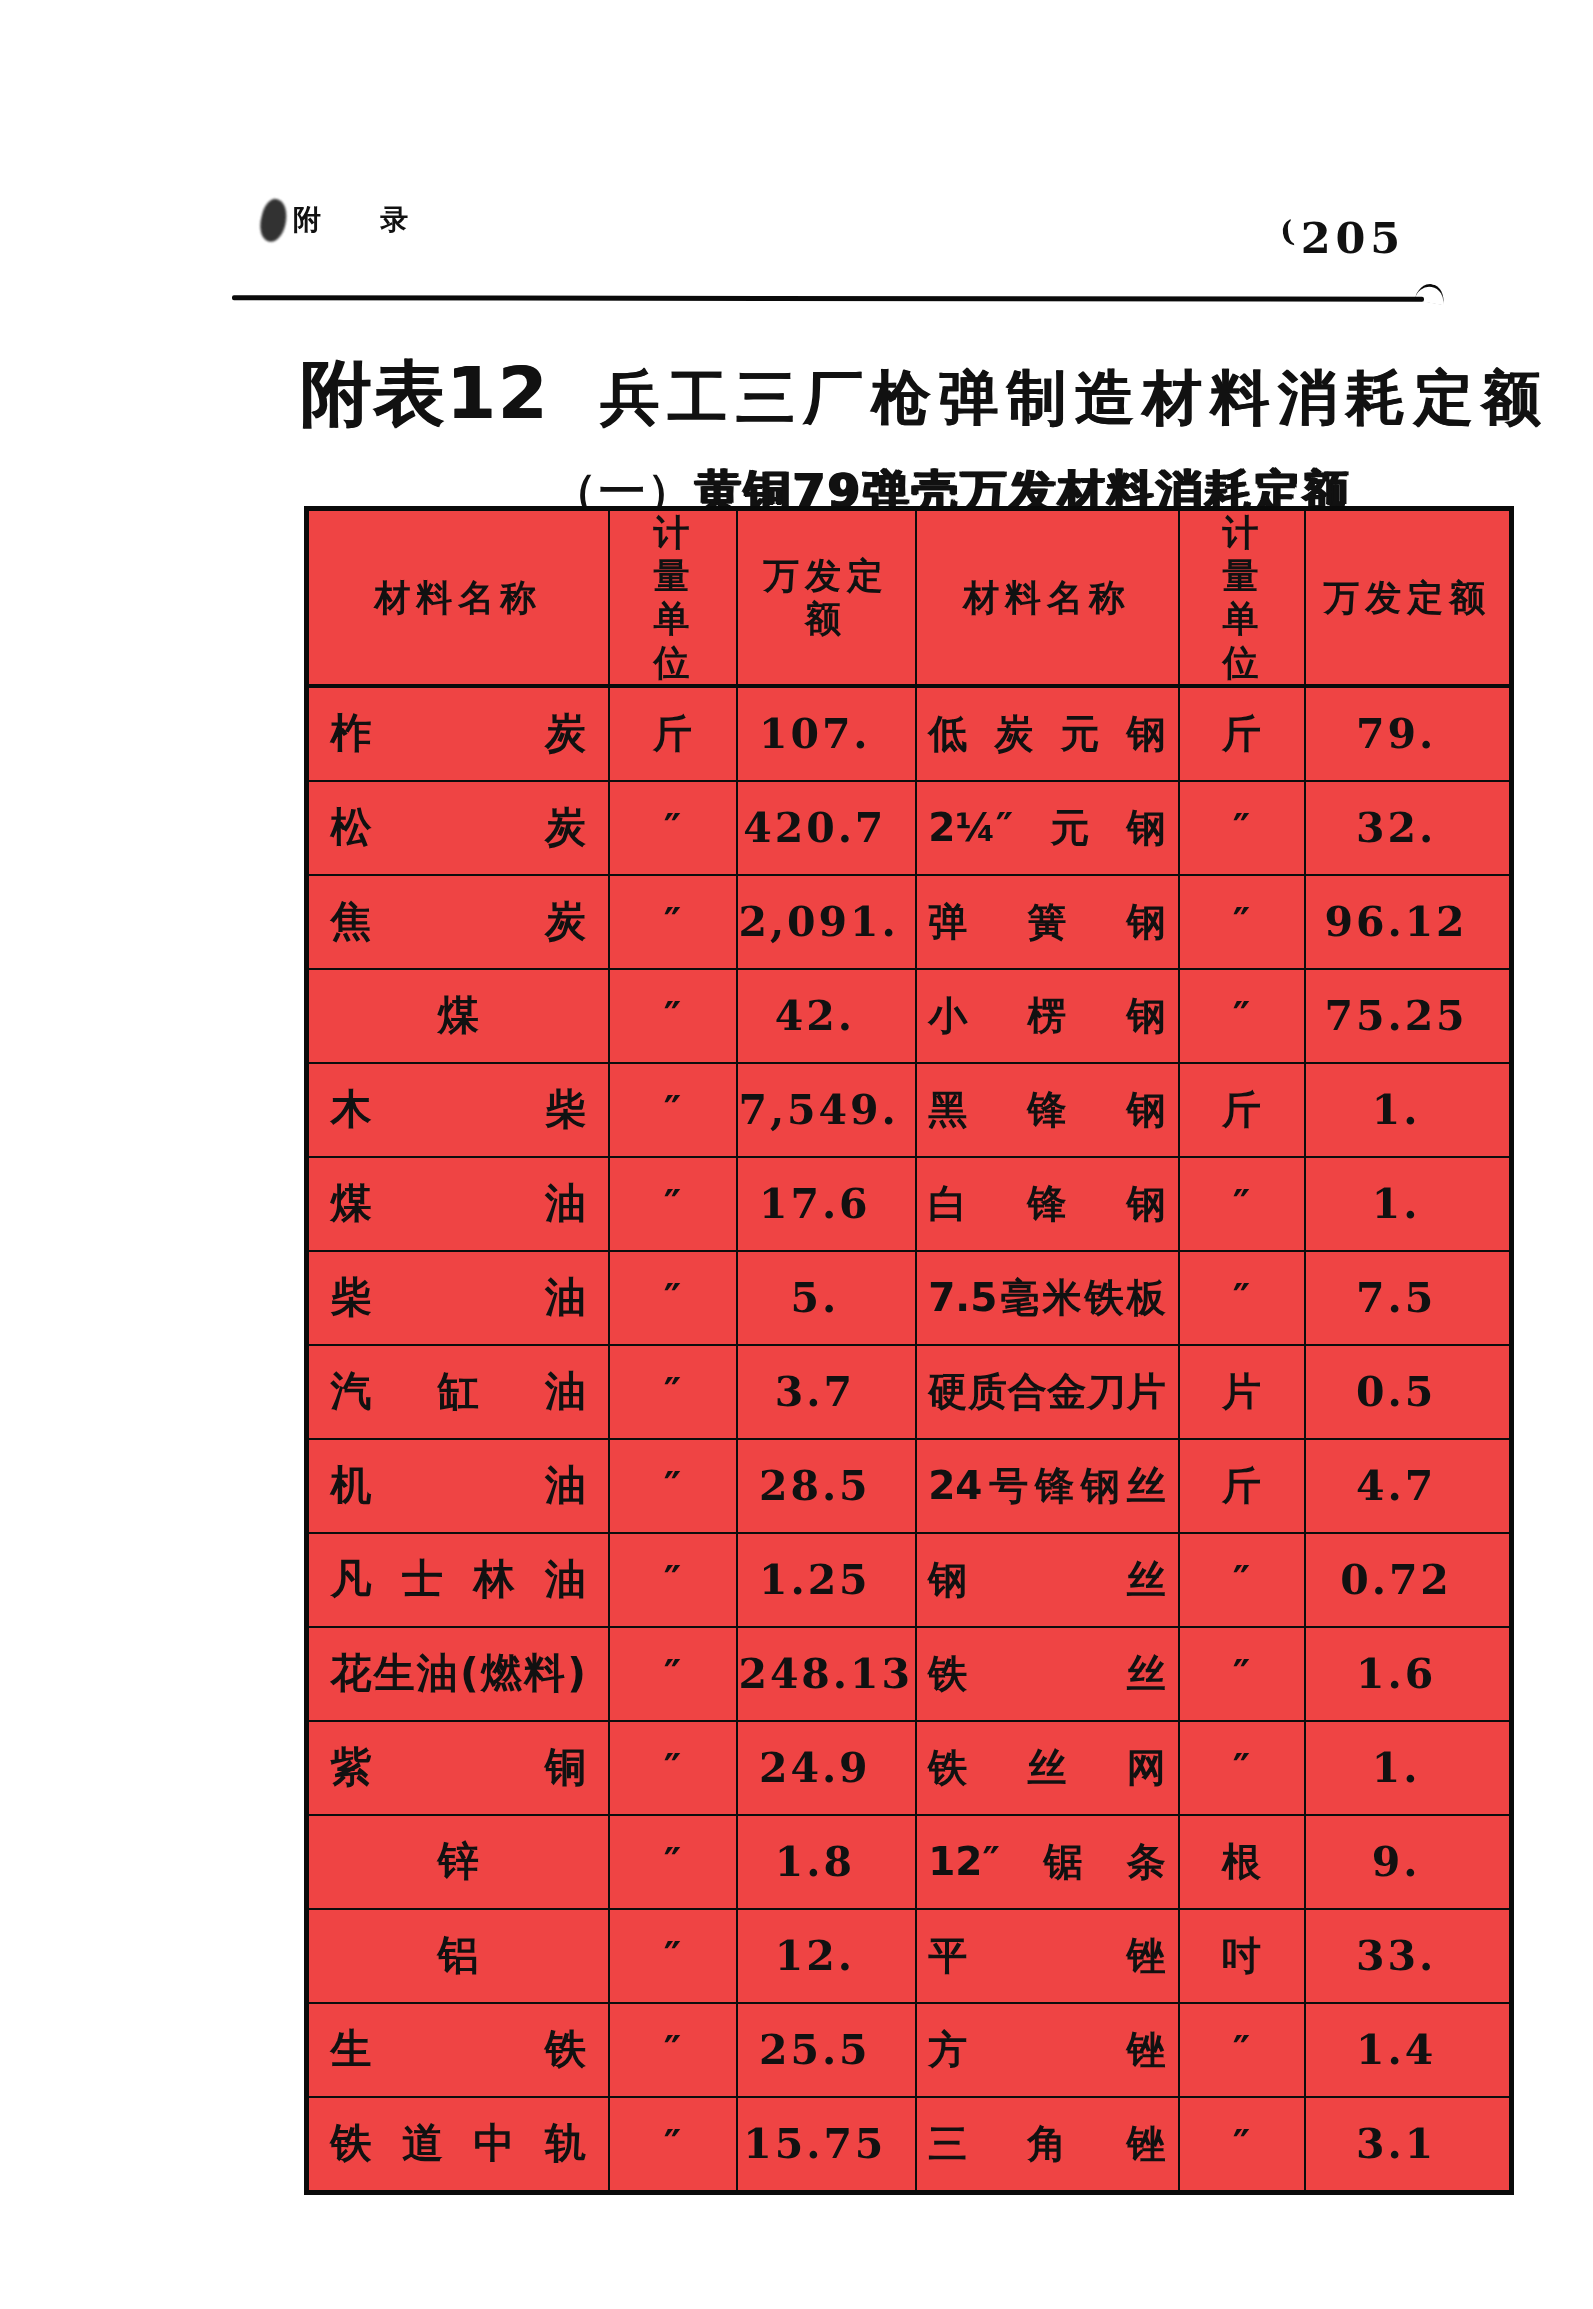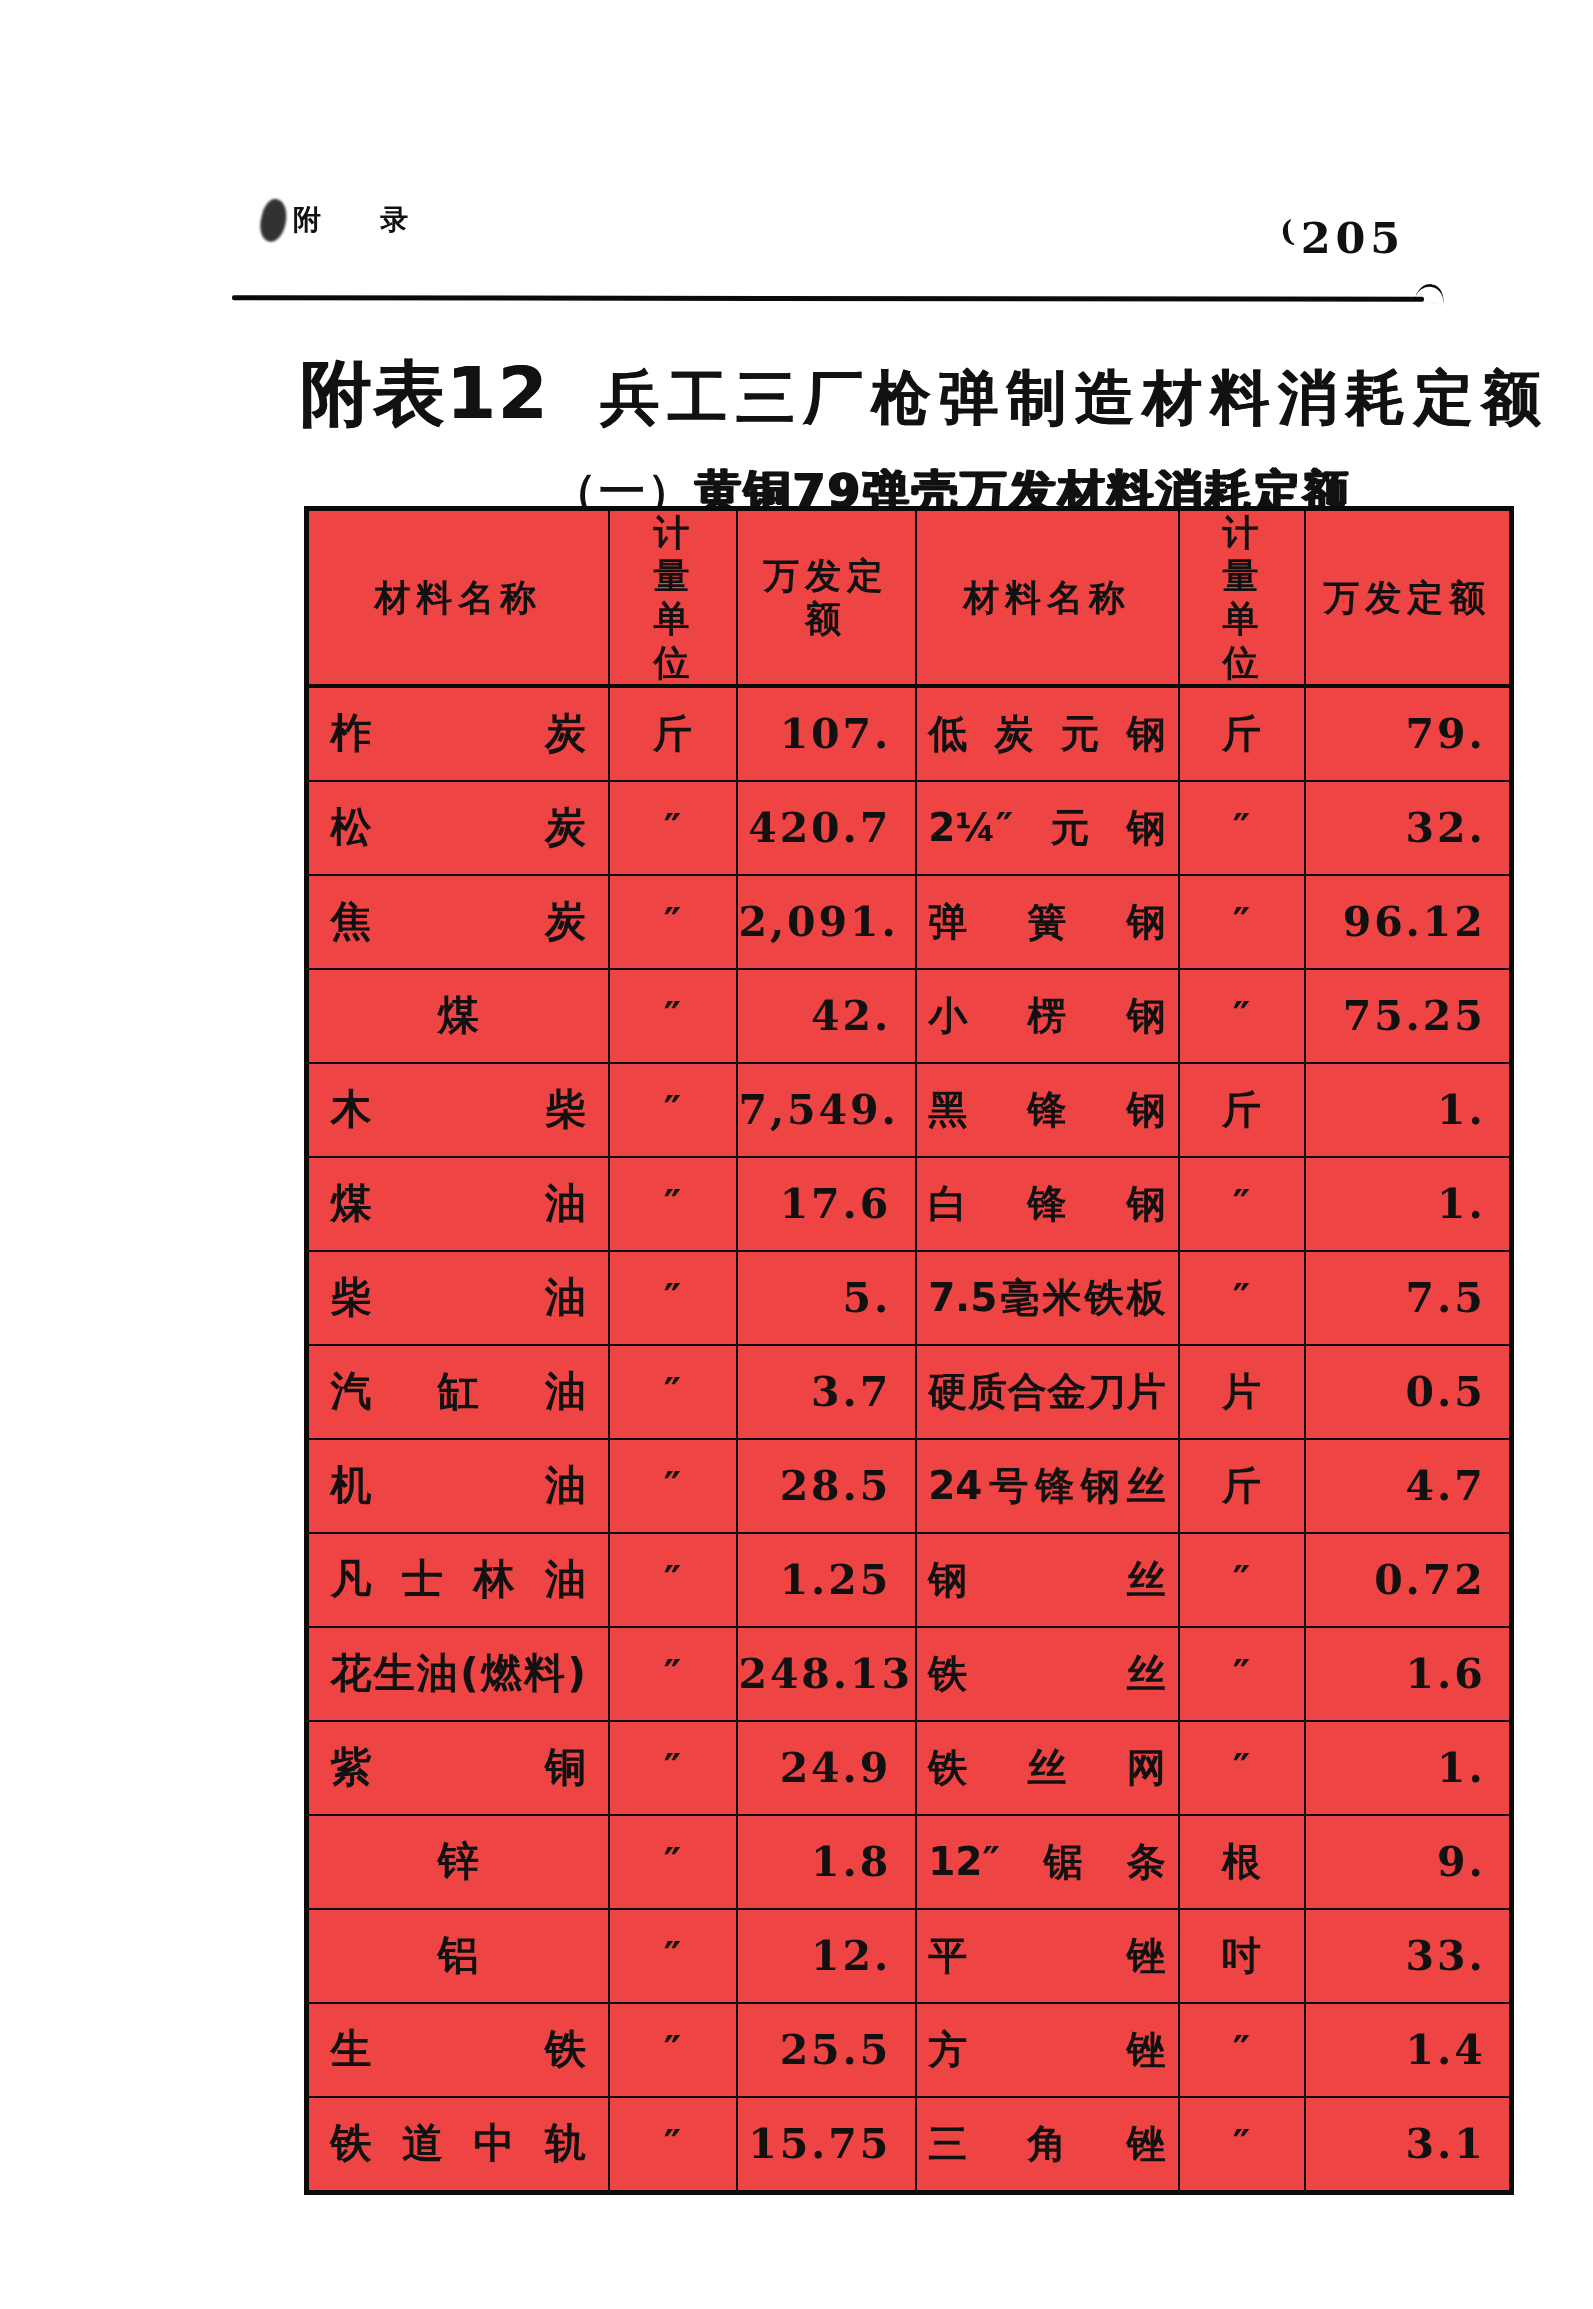--- a/index.html
+++ b/index.html
@@ -92,21 +92,21 @@
     text-align:justify;text-align-last:justify;
     padding:0 21.5px;letter-spacing:0;
   }
   td.name-r{font-size:39px;padding:0 11.7px;}
   td.center{text-align:center;text-align-last:center;}
   td.unit{
     text-align:center;font-size:39px;font-weight:bold;
     font-family:"DejaVu Serif",serif;
   }
   td.value{
-    text-align:right;padding-right:23.4px;
+    text-align:center;padding-right:23.4px;
     font-size:41px;font-weight:bold;
     font-family:"DejaVu Serif",serif;letter-spacing:2.9px;
     white-space:nowrap;
   }
 </style>
 </head>
 <body>
 
 <div class="ink-smudge"></div>
 <div class="running-head">附　录</div>

